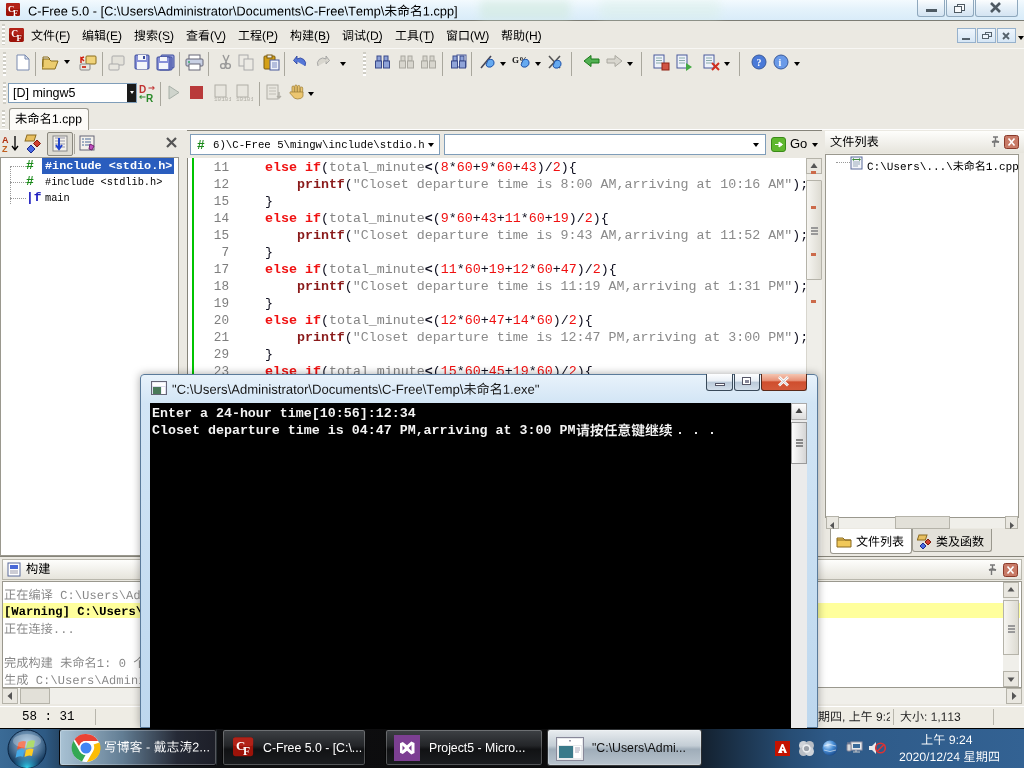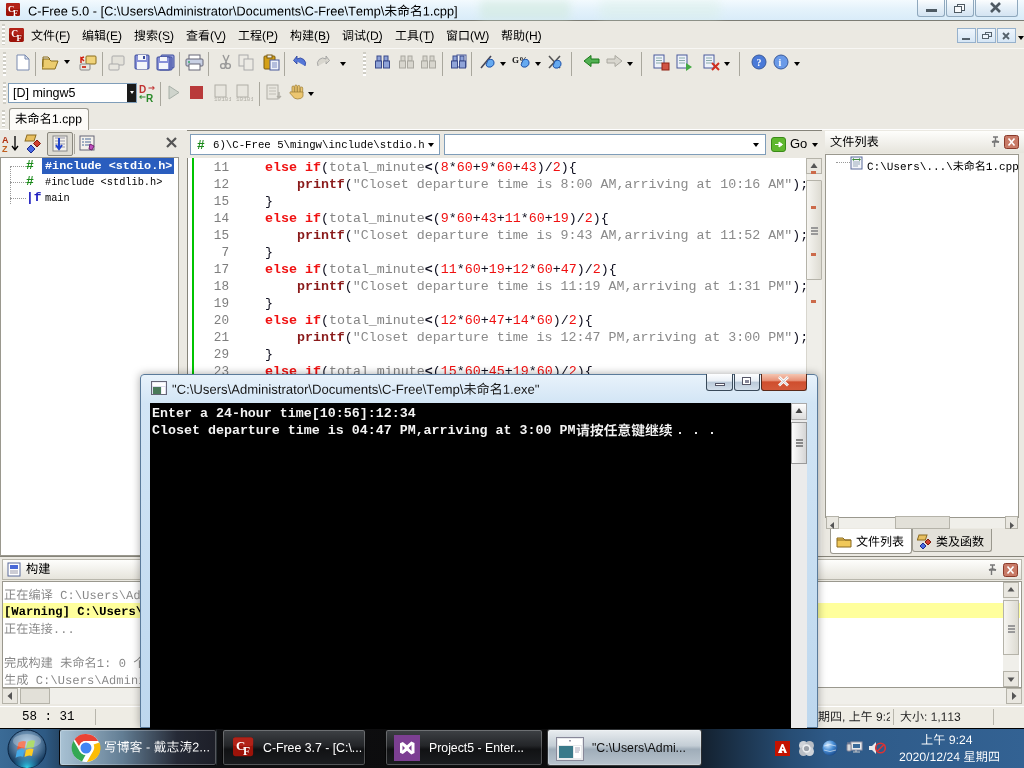--- a/index.html
+++ b/index.html
@@ -560,28 +560,28 @@
 <div class="ab" style="left:104px;top:740px"><svg width="107" height="16" viewBox="0 -11.5 107 16" style="overflow:visible">
       <path fill="#fff" d="M1 -10.1H11.8V-7.6H10.8V-9.2H2V-7.6H1ZM4.1 -7.4H10.2V-6.6H4.1ZM3.5 -4.9H9.9V-4.1H3.5ZM1.2 -2.7H8.4V-1.8H1.2ZM9.6 -4.9H10.6Q10.6 -4.9 10.6 -4.9Q10.6 -4.8 10.6 -4.7Q10.6 -4.6 10.5 -4.5Q10.4 -2.9 10.2 -1.9Q10.1 -0.9 9.9 -0.3Q9.7 0.2 9.4 0.5Q9.2 0.7 9 0.8Q8.7 0.8 8.4 0.9Q8.1 0.9 7.5 0.9Q6.9 0.9 6.3 0.8Q6.3 0.6 6.2 0.4Q6.1 0.1 6 -0.1Q6.6 -0 7.2 -0Q7.8 0 8.1 0Q8.3 0 8.4 -0Q8.5 -0 8.6 -0.1Q8.9 -0.3 9 -0.8Q9.2 -1.4 9.3 -2.3Q9.5 -3.3 9.6 -4.8ZM3.8 -8.9 4.8 -8.8Q4.7 -8.1 4.5 -7.2Q4.3 -6.3 4.1 -5.5Q3.9 -4.7 3.7 -4.1H2.7Q2.9 -4.7 3.1 -5.5Q3.3 -6.4 3.5 -7.3Q3.7 -8.2 3.8 -8.9Z M17.1 -9.4H25.1V-8.6H17.1ZM18.1 -6.4H24V-5.8H18.1ZM18.1 -5H24V-4.4H18.1ZM16.7 -2.9H25.1V-2H16.7ZM13.3 -7.4H17.3V-6.5H13.3ZM14.9 -10.7H15.8V1H14.9ZM20.6 -10.8H21.5V-3.6H20.6ZM22.2 -3.9H23.2V0Q23.2 0.4 23.1 0.6Q23 0.8 22.7 0.9Q22.4 1 22 1Q21.5 1 20.9 1Q20.8 0.8 20.7 0.6Q20.7 0.4 20.6 0.2Q21.1 0.2 21.5 0.2Q21.9 0.2 22 0.2Q22.2 0.2 22.2 0.2Q22.2 0.1 22.2 0ZM18.1 -1.5 18.8 -2Q19.2 -1.6 19.7 -1.1Q20.2 -0.7 20.5 -0.3L19.8 0.2Q19.6 -0 19.3 -0.3Q19.1 -0.6 18.7 -0.9Q18.4 -1.2 18.1 -1.5ZM22.2 -10.2 22.6 -10.7Q23.1 -10.5 23.6 -10.3Q24.1 -10 24.4 -9.7L24 -9.1Q23.7 -9.4 23.2 -9.7Q22.6 -10 22.2 -10.2ZM17.8 -7.9H24.4V-3.5H23.5V-7.2H18.6V-3.5H17.8Z M30.4 -8.5 31.5 -8.3Q30.8 -7.4 29.8 -6.5Q28.8 -5.6 27.4 -4.9Q27.4 -5 27.2 -5.1Q27.1 -5.3 27 -5.4Q26.9 -5.5 26.8 -5.6Q28.1 -6.2 29 -7Q30 -7.7 30.4 -8.5ZM30.3 -7.5H34.8V-6.8H29.6ZM34.5 -7.5H34.7L34.9 -7.6L35.5 -7.2Q34.9 -6.2 33.9 -5.4Q32.9 -4.6 31.7 -4Q30.5 -3.3 29.1 -2.9Q27.8 -2.5 26.5 -2.2Q26.5 -2.3 26.4 -2.5Q26.3 -2.7 26.2 -2.8Q26.1 -3 26.1 -3.1Q27.3 -3.3 28.6 -3.7Q29.8 -4.1 31 -4.6Q32.1 -5.2 33 -5.9Q34 -6.5 34.5 -7.4ZM29.9 -6.9Q30.7 -6 31.9 -5.2Q33.1 -4.5 34.7 -4Q36.2 -3.6 38 -3.3Q37.9 -3.2 37.7 -3.1Q37.6 -2.9 37.5 -2.7Q37.4 -2.6 37.3 -2.4Q35.6 -2.7 34.1 -3.2Q32.5 -3.8 31.2 -4.6Q30 -5.4 29.1 -6.6ZM28.6 -2.9H35.6V1H34.6V-2.1H29.5V1H28.6ZM29.1 -0.2H35.1V0.6H29.1ZM26.6 -9.6H37.4V-7.2H36.4V-8.7H27.5V-7.2H26.6ZM31.1 -10.6 32.1 -10.9Q32.3 -10.5 32.6 -10Q32.8 -9.6 33 -9.2L32 -9Q31.9 -9.3 31.6 -9.8Q31.4 -10.2 31.1 -10.6Z M42.5 -2.9V-3.9H45.7V-2.9Z M51.9 -5V-4.3H56.1V-5ZM51.9 -6.2V-5.5H56.1V-6.2ZM51.1 -6.7H56.9V-3.8H51.1ZM57.5 -10.8H58.5Q58.5 -9 58.6 -7.3Q58.7 -5.7 58.9 -4.4Q59.1 -3 59.4 -2Q59.7 -1 60.1 -0.5Q60.4 0.1 60.8 0.1Q61 0.1 61.1 -0.3Q61.2 -0.7 61.3 -1.6Q61.4 -1.4 61.6 -1.3Q61.8 -1.1 62 -1.1Q61.9 -0.3 61.8 0.2Q61.6 0.6 61.4 0.8Q61.1 1 60.7 1Q60.2 1 59.7 0.6Q59.3 0.1 58.9 -0.7Q58.6 -1.5 58.3 -2.6Q58.1 -3.7 57.9 -5Q57.7 -6.3 57.6 -7.7Q57.5 -9.2 57.5 -10.8ZM58.8 -10 59.4 -10.5Q59.9 -10.2 60.4 -9.7Q60.9 -9.3 61.1 -8.9L60.4 -8.4Q60.2 -8.7 59.7 -9.2Q59.3 -9.6 58.8 -10ZM54.2 -0.6 54.9 -0.9Q55.3 -0.6 55.7 -0.2Q56.1 0.2 56.4 0.5L55.6 0.9Q55.4 0.6 55 0.2Q54.6 -0.2 54.2 -0.6ZM52.5 -1 53.3 -0.7Q53 -0.2 52.4 0.3Q51.8 0.8 51.3 1.1Q51.2 1 51.1 0.9Q51 0.8 50.8 0.7Q50.7 0.6 50.6 0.5Q51.1 0.2 51.7 -0.2Q52.2 -0.6 52.5 -1ZM50.3 -8.1H61.7V-7.4H50.3ZM51.1 -9.7H56.9V-8.9H51.1ZM50.4 -1.8H57.4V-1.1H50.4ZM50.8 -3.1H57.1V-2.5H50.8ZM53.5 -10.8H54.5V-7.6H53.5ZM53.6 -6.5H54.4V-4H53.6ZM52.4 -4H53.2V-1.5H52.4ZM54.7 -4H55.5V-1.5H54.7ZM60.3 -6.4 61.2 -6.2Q60.9 -4.6 60.4 -3.2Q59.9 -1.9 59.1 -0.8Q58.3 0.2 57.1 1Q57 0.8 56.8 0.6Q56.6 0.4 56.5 0.3Q57.6 -0.4 58.4 -1.4Q59.1 -2.3 59.6 -3.6Q60 -4.9 60.3 -6.4Z M63.3 -8.9H74.7V-8H63.3ZM64.1 -5.8H73.9V-4.9H64.1ZM68.5 -10.8H69.5V-5.2H68.5ZM66 -3.3H67V-0.5Q67 -0.2 67.2 -0.1Q67.3 -0 67.9 -0Q68.1 -0 68.3 -0Q68.6 -0 69 -0Q69.3 -0 69.7 -0Q70 -0 70.3 -0Q70.6 -0 70.8 -0Q71.1 -0 71.3 -0.1Q71.5 -0.2 71.5 -0.6Q71.6 -0.9 71.6 -1.6Q71.7 -1.5 71.9 -1.5Q72 -1.4 72.2 -1.3Q72.4 -1.3 72.5 -1.3Q72.4 -0.4 72.3 0Q72.1 0.5 71.8 0.7Q71.4 0.8 70.8 0.8Q70.7 0.8 70.4 0.8Q70.1 0.8 69.7 0.8Q69.4 0.8 69 0.8Q68.6 0.8 68.3 0.8Q68 0.8 67.9 0.8Q67.2 0.8 66.8 0.7Q66.4 0.6 66.2 0.3Q66 0 66 -0.5ZM67.4 -4 68.1 -4.6Q68.6 -4.3 69.1 -4Q69.7 -3.6 70.2 -3.2Q70.7 -2.8 71 -2.5L70.3 -1.8Q70 -2.2 69.5 -2.6Q69 -3 68.5 -3.4Q67.9 -3.7 67.4 -4ZM72.1 -3 73 -3.3Q73.3 -2.8 73.6 -2.1Q74 -1.5 74.2 -0.9Q74.5 -0.4 74.7 0.1L73.8 0.5Q73.6 0 73.3 -0.6Q73.1 -1.2 72.8 -1.8Q72.4 -2.4 72.1 -3ZM64.5 -3.2 65.3 -2.9Q65.2 -2.3 65 -1.8Q64.8 -1.2 64.6 -0.6Q64.4 -0 64.1 0.4L63.2 -0.1Q63.5 -0.5 63.7 -1Q64 -1.5 64.2 -2.1Q64.4 -2.7 64.5 -3.2Z M79.8 -9.4H87.4V-8.6H79.8ZM79.4 -5.8H87.7V-5H79.4ZM81.6 -3.8H87.6V-3H81.6ZM80.1 -7.6H87V-6.8H80.1ZM85.4 -4.7H86.3V-0.1Q86.3 0.3 86.2 0.5Q86.1 0.8 85.8 0.9Q85.5 1 85 1Q84.5 1 83.8 1Q83.8 0.8 83.7 0.6Q83.6 0.3 83.5 0.2Q84 0.2 84.5 0.2Q85 0.2 85.1 0.2Q85.3 0.1 85.3 0.1Q85.4 0.1 85.4 -0.1ZM82.1 -2.2 82.8 -2.7Q83.2 -2.3 83.6 -1.8Q84 -1.3 84.2 -0.9L83.5 -0.4Q83.3 -0.7 82.9 -1.3Q82.5 -1.8 82.1 -2.2ZM82.7 -10.8 83.7 -10.7Q83.4 -8.3 83 -6.2Q82.5 -4.2 81.7 -2.6Q81 -0.9 79.7 0.3Q79.7 0.2 79.5 0Q79.4 -0.1 79.2 -0.2Q79.1 -0.3 78.9 -0.4Q80.2 -1.5 80.9 -3Q81.7 -4.6 82.1 -6.5Q82.5 -8.5 82.7 -10.8ZM76.5 -9.9 77.1 -10.6Q77.4 -10.4 77.9 -10.2Q78.3 -10 78.7 -9.7Q79.1 -9.5 79.3 -9.3L78.8 -8.5Q78.5 -8.7 78.1 -9Q77.8 -9.2 77.3 -9.5Q76.9 -9.7 76.5 -9.9ZM75.9 -6.4 76.4 -7.1Q76.8 -6.9 77.2 -6.7Q77.7 -6.5 78.1 -6.2Q78.5 -6 78.7 -5.8L78.2 -5Q78 -5.2 77.6 -5.4Q77.2 -5.7 76.7 -5.9Q76.3 -6.2 75.9 -6.4ZM76.3 0.2Q76.6 -0.3 77 -1Q77.4 -1.7 77.8 -2.4Q78.3 -3.2 78.6 -3.9L79.3 -3.3Q78.9 -2.6 78.6 -1.9Q78.2 -1.1 77.8 -0.4Q77.4 0.3 77 0.9Z M88.8 0V-0.8Q89.1 -1.5 89.6 -2.1Q90.1 -2.6 90.6 -3.1Q91.1 -3.6 91.6 -3.9Q92.1 -4.3 92.5 -4.7Q92.9 -5.1 93.1 -5.5Q93.4 -6 93.4 -6.5Q93.4 -7.2 92.9 -7.6Q92.5 -8 91.8 -8Q91 -8 90.6 -7.6Q90.1 -7.2 90 -6.5L88.9 -6.6Q89 -7.7 89.8 -8.3Q90.5 -8.9 91.8 -8.9Q93.1 -8.9 93.8 -8.3Q94.5 -7.7 94.5 -6.5Q94.5 -6 94.3 -5.5Q94 -5 93.6 -4.5Q93.1 -4 91.8 -2.9Q91.1 -2.3 90.7 -1.9Q90.2 -1.4 90.1 -1H94.6V0Z M96.5 0V-1.4H97.7V0Z M100 0V-1.4H101.2V0Z M103.6 0V-1.4H104.8V0Z"></path>
     </svg></div>
 <div class="ab" style="left:222px;top:729px;width:144px;height:37px;border-radius:3px;border:1px solid rgba(0,0,0,.75);box-shadow:inset 0 0 0 1px rgba(255,255,255,.25);background:linear-gradient(180deg,#3e4145,#232528 45%,#111214 55%,#1b1d20)">
     <div class="ab" style="left:10px;top:6px"><svg width="23" height="23" viewBox="0 0 16 16">
         <rect x="0" y="1" width="14" height="13" rx="1.5" fill="#9d1309"></rect>
         <rect x="0" y="1" width="14" height="6" rx="1.5" fill="#b22218"></rect>
         <text x="2" y="9.5" font-family="Liberation Serif" font-size="9" font-weight="bold" fill="#fff">C</text>
         <text x="7" y="13.5" font-family="Liberation Serif" font-size="8" font-weight="bold" fill="#fff">F</text>
       </svg></div>
-    <div class="ab" style="left:40px;top:11px;font-size:12.3px;color:#fff;white-space:nowrap">C-Free 3.7 - [C:\...</div>
+    <div class="ab" style="left:40px;top:11px;font-size:12.3px;color:#fff;white-space:nowrap">C-Free 5.0 - [C:\...</div>
   </div>
 <div class="ab" style="left:385px;top:729px;width:158px;height:37px;border-radius:3px;border:1px solid rgba(0,0,0,.75);box-shadow:inset 0 0 0 1px rgba(255,255,255,.25);background:linear-gradient(180deg,#3e4145,#232528 45%,#111214 55%,#1b1d20)">
     <div class="ab" style="left:8px;top:5px"><svg width="26" height="26" viewBox="0 0 26 26">
         <rect width="26" height="26" fill="#7c3f92"></rect>
         <path d="M13 10.2 L17.3 6.5 L20.5 8 V18 L17.3 19.5 L13 15.8 L8.8 19 L6 17.8 V8.2 L8.8 7 z M8.5 10.5 v5 L11 13 z M17.5 10 L14.7 13 L17.5 16 z" fill="#fff"></path>
       </svg></div>
-    <div class="ab" style="left:43px;top:11px;font-size:12.3px;color:#fff;white-space:nowrap">Project5 - Enter...</div>
+    <div class="ab" style="left:43px;top:11px;font-size:12.3px;color:#fff;white-space:nowrap">Project5 - Micro...</div>
   </div>
 <div class="ab" style="left:547px;top:729px;width:155px;height:37px;border-radius:3px;border:1px solid rgba(0,0,0,.75);box-shadow:inset 0 0 0 1px rgba(255,255,255,.25);background:linear-gradient(180deg,#e9edf0,#c3cdd5 45%,#9fadb9 55%,#b8c3cd)">
     <div class="ab" style="left:8px;top:7px"><svg width="28" height="24">
         <rect x="0.5" y="0.5" width="27" height="23" fill="#e8eaec" stroke="#889"></rect>
         <rect x="2" y="2" width="24" height="6" fill="#fff"></rect>
         <rect x="3" y="9" width="14" height="12" fill="#3a7a8a"></rect>
         <rect x="13" y="3" width="2" height="1.5" fill="#99a"></rect>
         <rect x="18" y="9" width="7" height="12" fill="#fff"></rect>
         <path d="M19 11 h5 M19 13 h5 M19 15 h4" stroke="#aab"></path>
       </svg></div>

